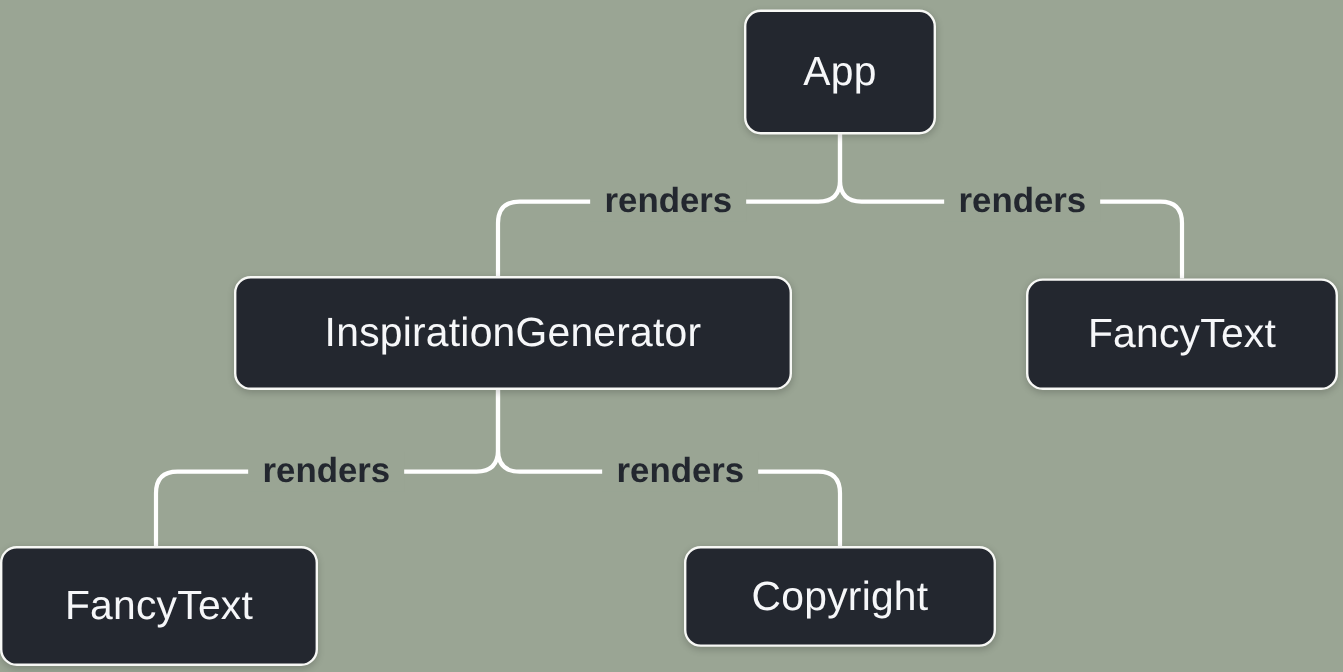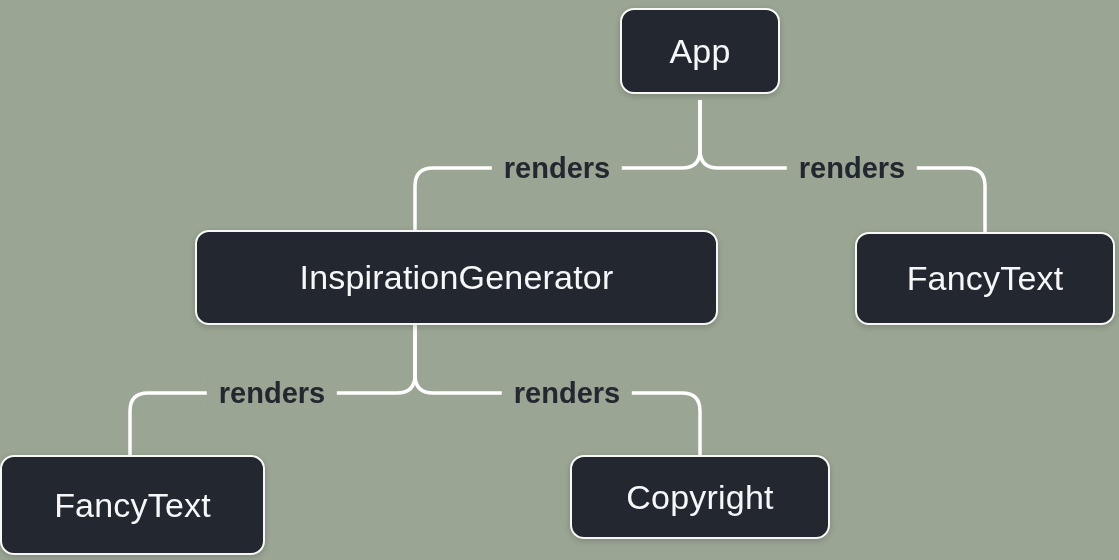--- a/index.html
+++ b/index.html
@@ -70,25 +70,25 @@
     <path class="edge" d="M700 100 L700 150 Q700 168 718 168 L967 168 Q985 168 985 186 L985 232"></path>
     <path class="edge" d="M415 325 L415 375 Q415 393 397 393 L148 393 Q130 393 130 411 L130 455"></path>
     <path class="edge" d="M415 325 L415 375 Q415 393 433 393 L682 393 Q700 393 700 411 L700 455"></path>
   </svg>
 
   <span class="edge-label" style="left:557px;top:168px;">renders</span>
   <span class="edge-label" style="left:852px;top:168px;">renders</span>
   <span class="edge-label" style="left:272px;top:393px;">renders</span>
   <span class="edge-label" style="left:567px;top:393px;">renders</span>
 
-  <div class="node" style="left:620px;top:8px;width:160px;height:86px;">
+  <div class="node" style="left:620px;top:8px;width:160px;height:104px;">
     <span>App</span>
   </div>
 
-  <div class="node" style="left:195px;top:230px;width:523px;height:95px;">
+  <div class="node" style="left:195px;top:230px;width:465px;height:95px;">
     <span>InspirationGenerator</span>
   </div>
 
   <div class="node" style="left:855px;top:232px;width:260px;height:93px;">
     <span>FancyText</span>
   </div>
 
   <div class="node" style="left:0px;top:455px;width:265px;height:100px;">
     <span>FancyText</span>
   </div>

